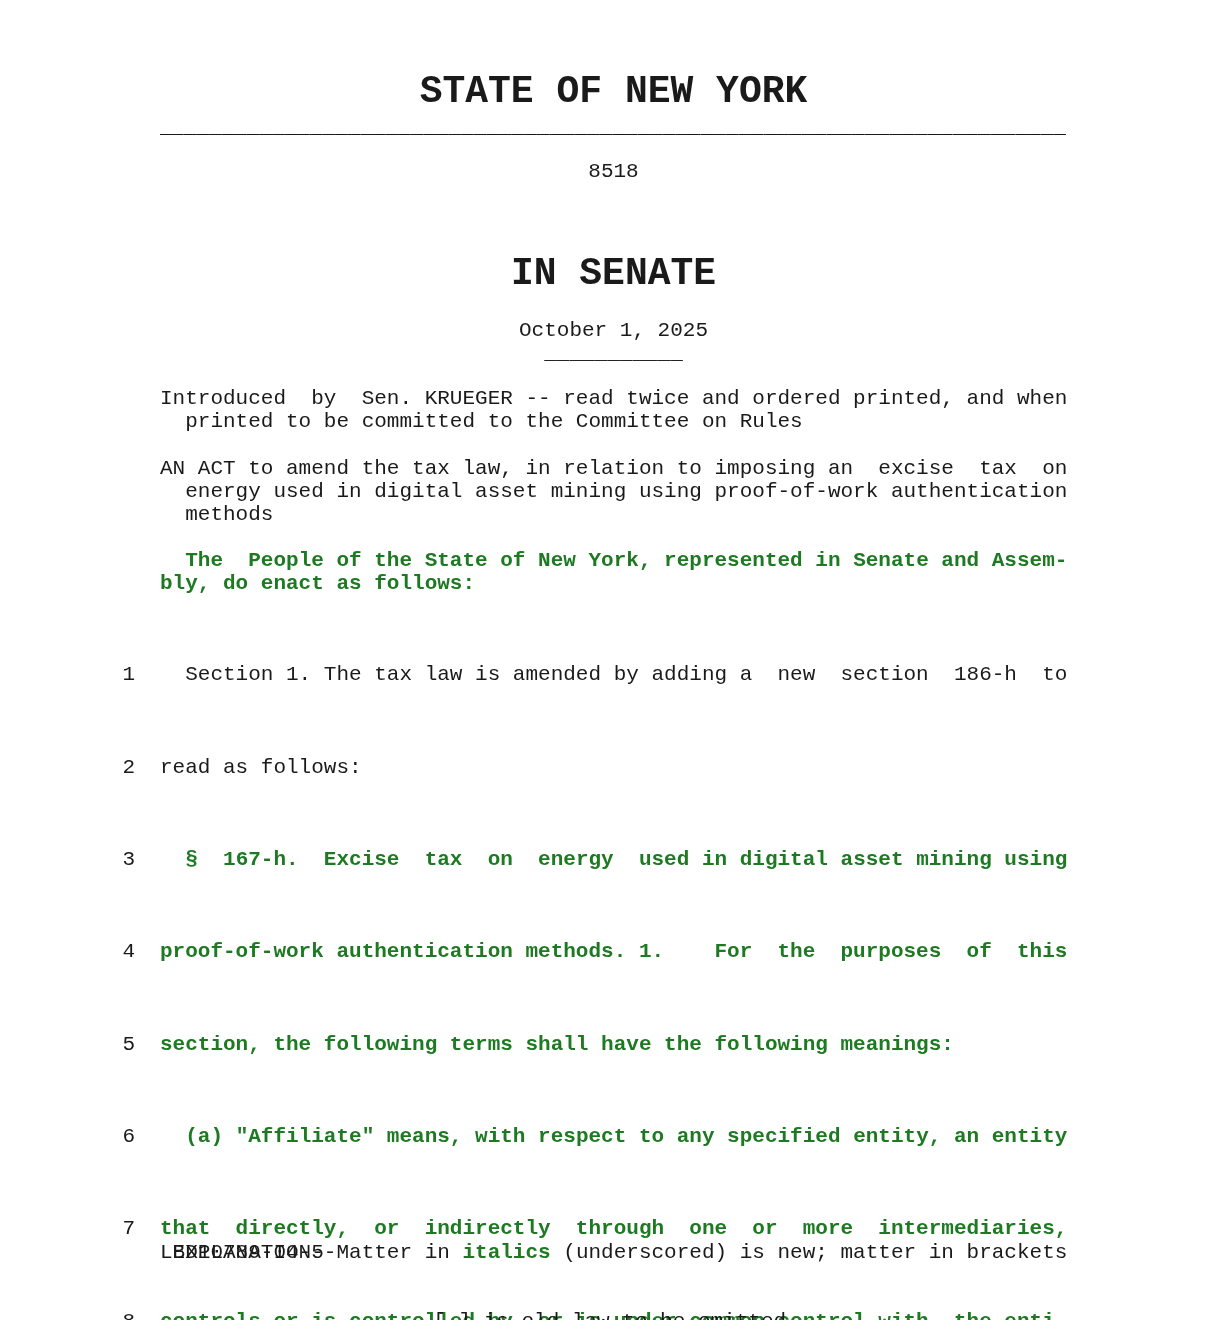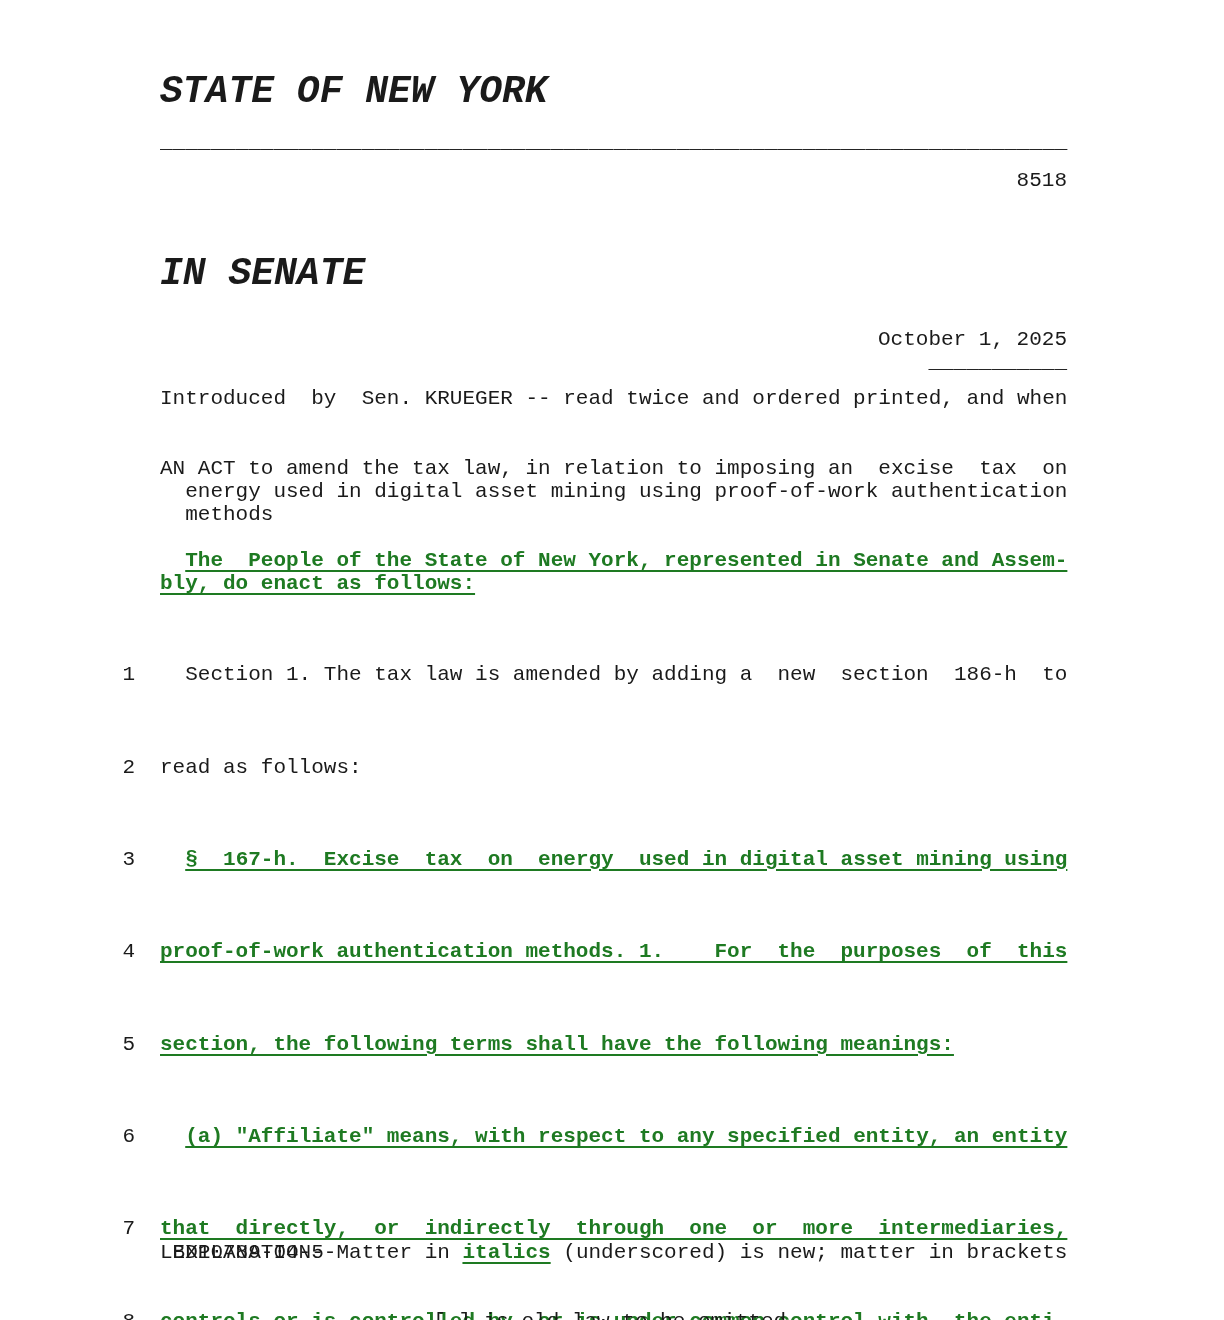--- a/index.html
+++ b/index.html
@@ -2,28 +2,28 @@
 <html style="--green: #1e7a22; --red: #d2281e; --ink: #1a1a1a;"><head>
 <meta charset="utf-8">
 <style>
   :root { --green:#1e7a22; --red:#d2281e; --ink:#1a1a1a; }
   html,body { margin:0; padding:0; background:#ffffff; }
   .page {
     position:relative; width:1224px; height:1320px; background:#ffffff;
     font-family:"Liberation Mono","DejaVu Sans Mono",monospace;
     color:var(--ink); font-size:21px; line-height:23.1px; overflow:hidden;
   }
-  .ctr { position:absolute; left:160px; width:907px; text-align:right; white-space:pre;margin-top:9px; }
-  .hdr-big { position:absolute; left:160px; width:907px; 
-             font-size:38px; line-height:44px; font-weight:bold; white-space:pre;font-style:italic; }
-  .rule-line { position:absolute; top:131px; left:160px; width:910px; white-space:pre; overflow:hidden; }
+  .ctr { position:absolute; left:160px; width:907px; text-align:center; white-space:pre; }
+  .hdr-big { position:absolute; left:160px; width:907px; text-align:center;
+             font-size:38px; line-height:44px; font-weight:bold; white-space:pre; }
+  .rule-line { position:absolute; top:116px; left:160px; width:910px; white-space:pre; overflow:hidden;font-style:italic; }
   .para { position:absolute; left:160px; width:912px; white-space:pre; }
   .pline { min-height:23.1px; }
   .green-block, .green { color:var(--green); font-weight:bold; }
-  .u { text-decoration:underline; text-decoration-thickness:2px; text-underline-offset:3.5px;text-align:center; }
+  .u { text-decoration-thickness:2px; text-underline-offset:3.5px;text-align:center; }
   .bline { position:relative; min-height:23.1px; }
   .num { position:absolute; left:-55px; width:30px; text-align:right;
          color:var(--ink); font-weight:normal; text-decoration:none; }
   .red-dash { color:var(--red); font-weight:bold; }
   .ctr-text { text-align:center; }
   .lbd { position:absolute; top:1241px; left:160px; width:907px; white-space:pre; }
 </style>
 </head>
 <body>
 
@@ -35,21 +35,21 @@
 
   <div class="ctr" style="top:160px">8518</div>
 
 
   <div class="hdr-big" style="top:252px">IN SENATE</div>
 
   <div class="ctr" style="top:319px">October 1, 2025</div>
 
   <div class="ctr" style="top:342px">___________</div>
 
-  <div class="para" id="sponsor-para" style="top:387px"><div class="pline">Introduced  by  Sen. KRUEGER -- read twice and ordered printed, and when</div></div>
+  <div class="para" id="sponsor-para" style="top:387px"><div class="pline">Introduced  by  Sen. KRUEGER -- read twice and ordered printed, and when</div><div class="pline">  printed to be committed to the Committee on Rules</div></div>
 
   <div class="para" id="act-para" style="top:457px"><div class="pline">AN ACT to amend the tax law, in relation to imposing an  excise  tax  on</div><div class="pline">  energy used in digital asset mining using proof-of-work authentication</div><div class="pline">  methods</div></div>
 
   <div class="para green-block" id="enacting-para" style="top:549px"><div class="pline">  <span class="u">The  People of the State of New York, represented in Senate and Assem-</span></div><div class="pline"><span class="u">bly, do enact as follows:</span></div></div>
 
   <div class="para" id="bill-lines" style="top:617px">
   <div class="bline"><span class="num">1</span><span class="txt">  Section 1. The tax law is amended by adding a  new  section  186-h  to</span></div>
 
   <div class="bline"><span class="num">2</span><span class="txt">read as follows:</span></div>
 

